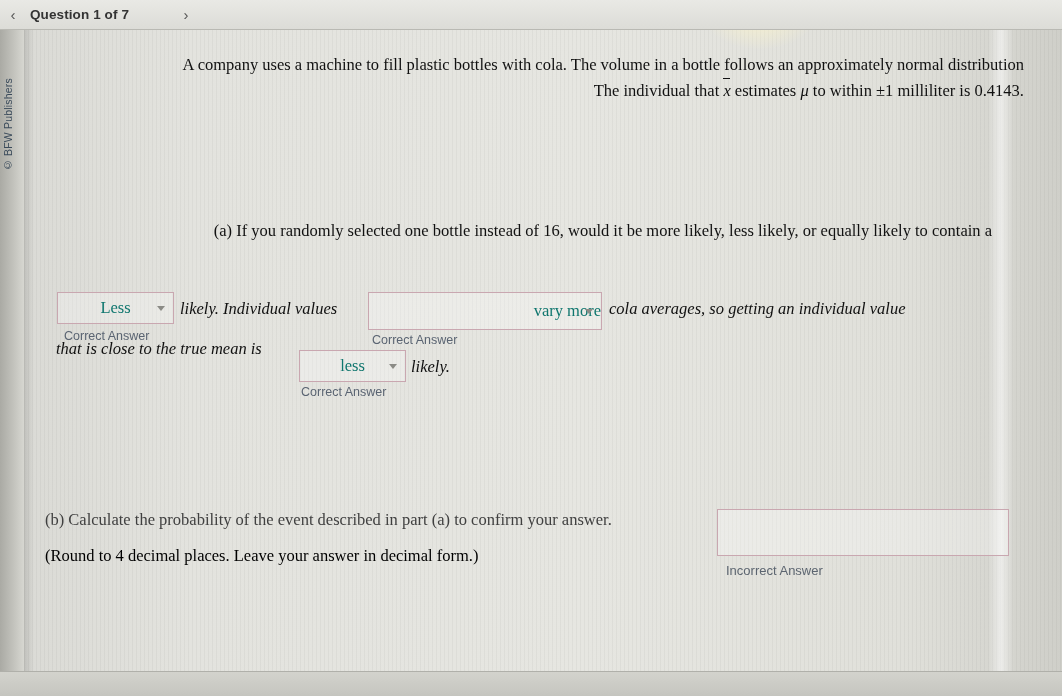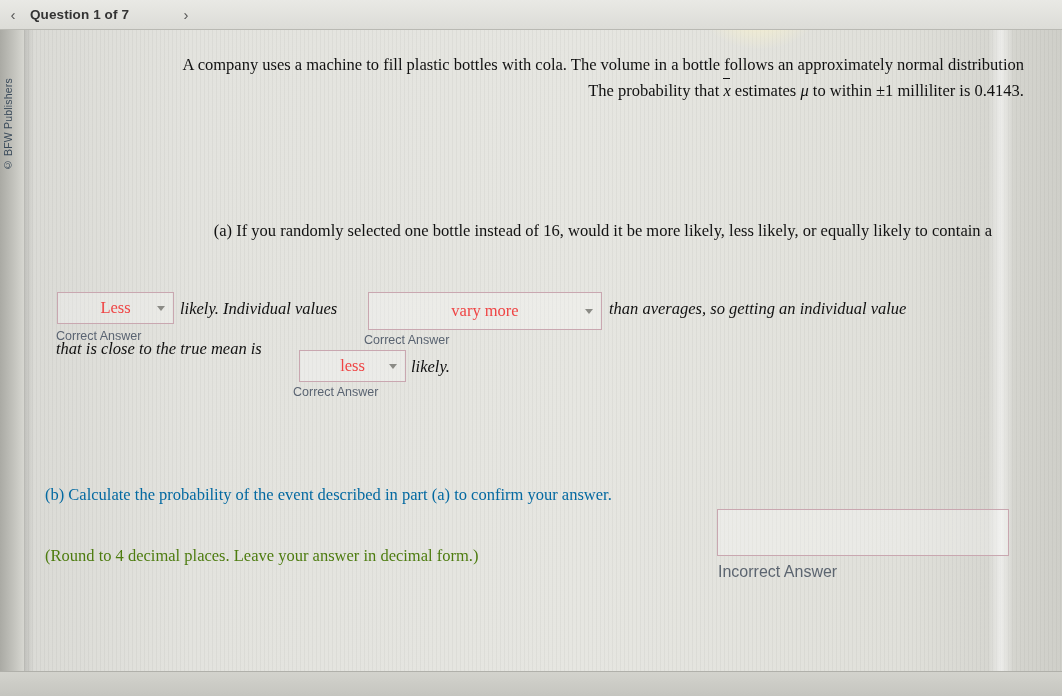--- a/index.html
+++ b/index.html
@@ -159,21 +159,21 @@
   .dropdown {
     position: absolute;
     box-sizing: border-box;
     border: 1px solid #c9a7b0;
     background: rgba(255,255,255,0.28);
     display: flex;
     align-items: center;
     justify-content: center;
     font-family: "Liberation Serif", serif;
     font-size: 16.5px;
-    color: #ef4444;
+    color: #0f766e;
     cursor: pointer;
   }
   .dropdown .caret {
     position: absolute;
     right: 8px;
     width: 0; height: 0;
     border-left: 4px solid transparent;
     border-right: 4px solid transparent;
     border-top: 5px solid #8b8b86;
   }
@@ -187,70 +187,71 @@
     line-height: 20px;
     font-style: italic;
   }
 
   .feedback {
     position: absolute;
     font-family: "Liberation Sans", sans-serif;
     font-size: 12.5px;
     color: #5a6472;
     white-space: nowrap;
+    margin-left: 8px;
   }
   .feedback.incorrect {
     color: #5c6570;
   }
 
   
   #dd-less1 { left: 57px; top: 262px; width: 117px; height: 32px; }
   #txt-likely1 { left: 180px; top: 269px; }
   #fb-1 { left: 56px; top: 299px; }
 
   
-  #dd-varymore { left: 368px; top: 262px; width: 234px; height: 38px; }
+  #dd-varymore { left: 368px; top: 262px; width: 234px; height: 38px; justify-content: flex-end; }
   #txt-than { left: 609px; top: 269px; }
   #fb-2 { left: 364px; top: 303px; }
 
   
   #txt-close { left: 56px; top: 309px; }
   #dd-less2 { left: 299px; top: 320px; width: 107px; height: 32px; }
   #txt-likely2 { left: 411px; top: 327px; }
   #fb-3 { left: 293px; top: 355px; }
 
   
   #part-b-1 {
     position: absolute;
-    left: 45px; top: 455px;
-    font-family: "Liberation Serif", serif;
-    font-size: 16.5px;
-    color: #0369a1;
+    left: 45px; top: 480px;
+    font-family: "Liberation Serif", serif;
+    font-size: 16.5px;
+    color: #404040;
     white-space: nowrap;
   }
   #part-b-2 {
     position: absolute;
     left: 45px; top: 516px;
     font-family: "Liberation Serif", serif;
     font-size: 16.5px;
-    color: #4d7c0f;
+    color: #000000;
     white-space: nowrap;
   }
   #answer-box {
     position: absolute;
     left: 717px; top: 479px;
     width: 292px; height: 47px;
     box-sizing: border-box;
     border: 1px solid #c9a7b0;
     background: rgba(255,255,255,0.30);
     cursor: text;
   }
   #fb-b {
     left: 718px; top: 533px;
-    font-size: 16px;
+    font-size: 13px;
   }
 
   
   #bottombar {
     position: absolute;
     left: 0; bottom: 0; width: 1062px; height: 24px;
     background: linear-gradient(to bottom, #d3d3cd, #c5c5bf);
     border-top: 1px solid #b0b0aa;
     z-index: 4;
   }
@@ -277,41 +278,41 @@
   <div id="question-label">Question 1 of 7</div>
   <div class="nav-arrow" id="nav-next">›</div>
 </div>
 
 <div id="copyright">© BFW Publishers</div>
 
 <div id="content">
 
   <div class="para" id="stem">
     <span class="ln">A company uses a machine to fill plastic bottles with cola. The volume in a bottle follows an approximately normal distribution</span>
-    <span class="ln"><span>The probability that </span><span class="xbar">x</span><span> estimates </span><i class="var">μ</i><span> to within ±1 milliliter is 0.4143.</span></span>
+    <span class="ln"><span>The individual that </span><span class="xbar">x</span><span> estimates </span><i class="var">μ</i><span> to within ±1 milliliter is 0.4143.</span></span>
   </div>
 
   <div class="para" id="part-a">
     <span class="ln">(a) If you randomly selected one bottle instead of 16, would it be more likely, less likely, or equally likely to contain a</span>
   </div>
 
   <div id="answers">
 
     <div class="dropdown" id="dd-less1">
       <span>Less</span>
       <span class="caret"></span>
     </div>
     <div class="inline-text" id="txt-likely1">likely. Individual values</div>
     <div class="feedback" id="fb-1">Correct Answer</div>
 
     <div class="dropdown" id="dd-varymore">
       <span>vary more</span>
       <span class="caret"></span>
     </div>
-    <div class="inline-text" id="txt-than">than averages, so getting an individual value</div>
+    <div class="inline-text" id="txt-than">cola averages, so getting an individual value</div>
     <div class="feedback" id="fb-2">Correct Answer</div>
 
     <div class="inline-text" id="txt-close">that is close to the true mean is</div>
     <div class="dropdown" id="dd-less2">
       <span>less</span>
       <span class="caret"></span>
     </div>
     <div class="inline-text" id="txt-likely2">likely.</div>
     <div class="feedback" id="fb-3">Correct Answer</div>
 

